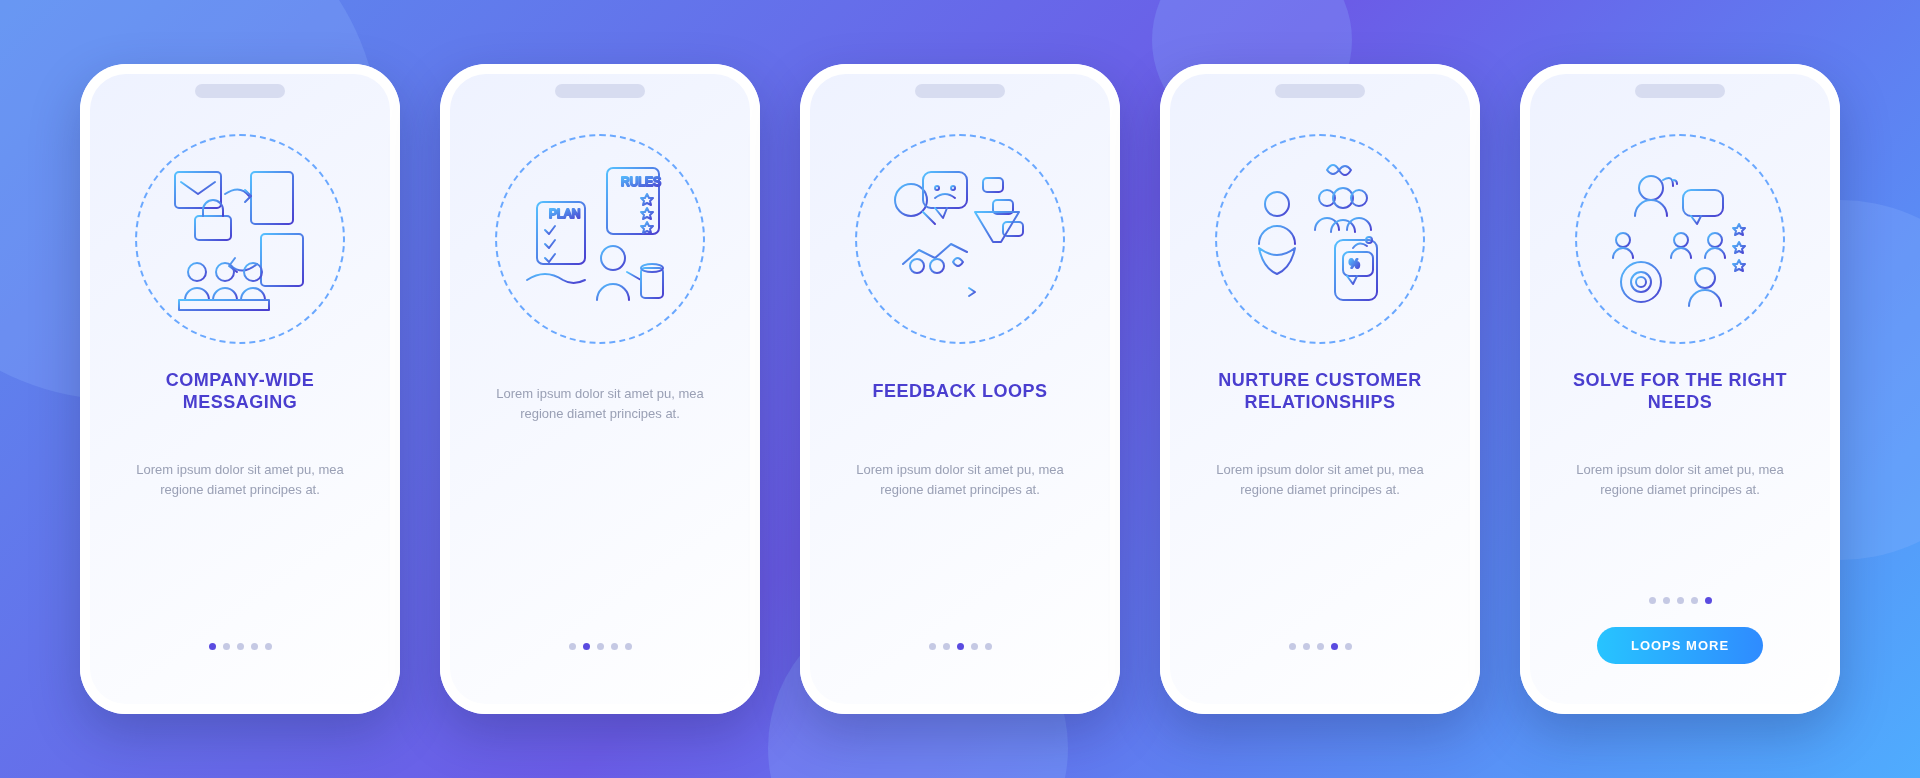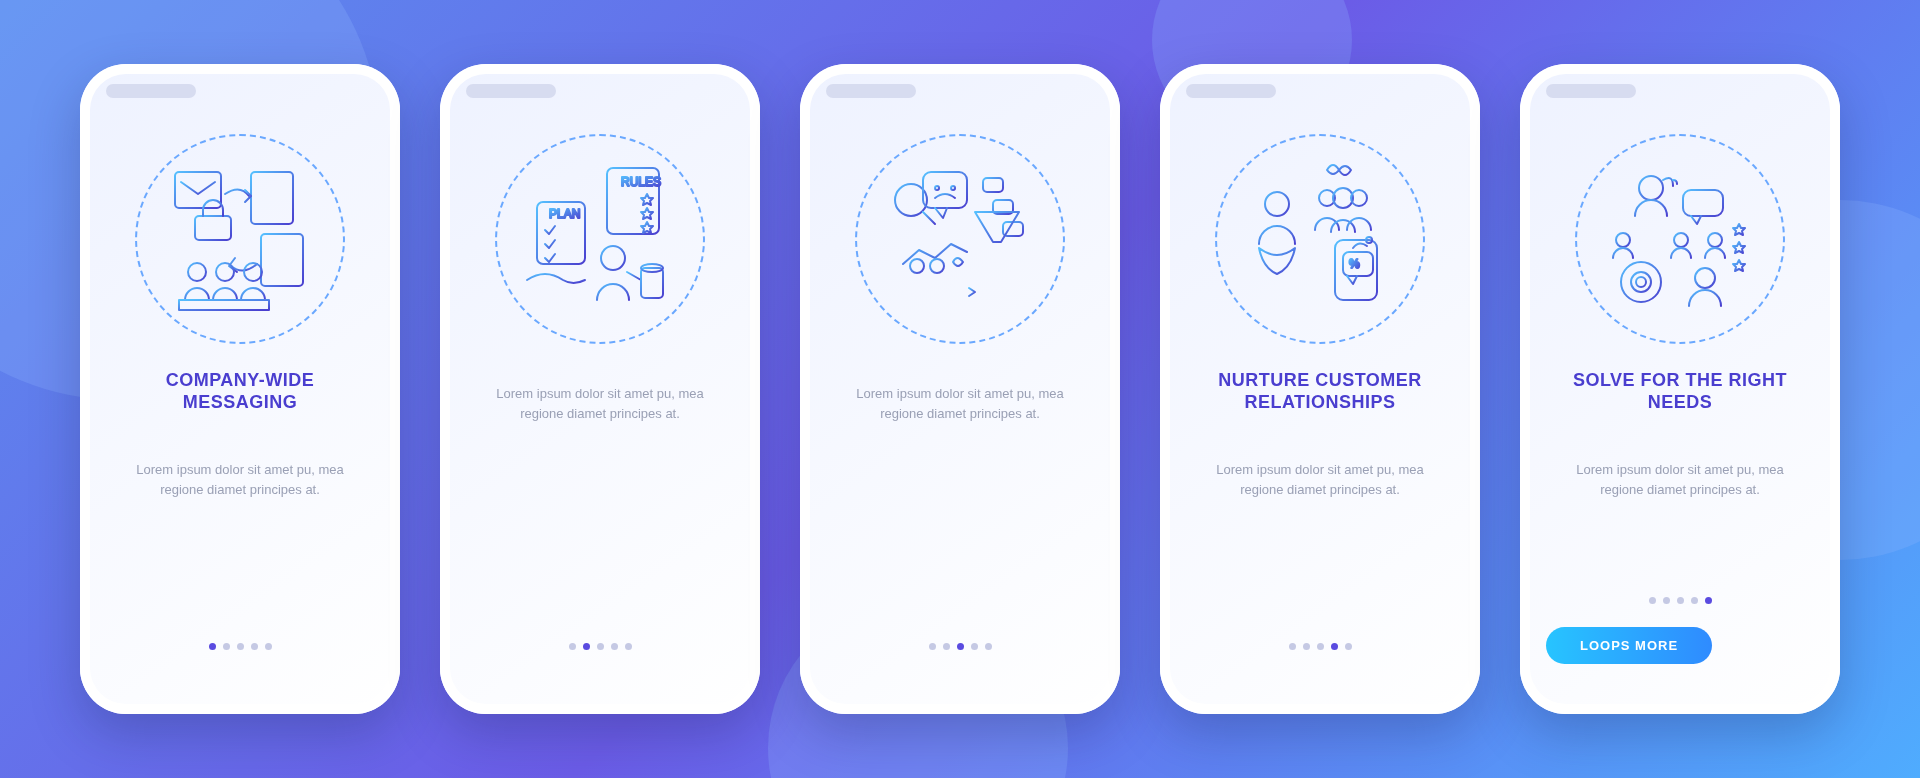--- a/index.html
+++ b/index.html
@@ -37,21 +37,21 @@
 
   .phone {
     position: relative;
     width: 320px;
     height: 650px;
     border-radius: 46px;
     background: linear-gradient(145deg, #eef2ff, #ffffff);
     box-shadow: 0 20px 50px rgba(20, 30, 80, 0.25), inset 0 0 0 10px #ffffff;
     display: flex;
     flex-direction: column;
-    align-items: flex-start;
+    align-items: center;
     padding: 40px 26px 50px;
   }
   .notch {
     position: absolute;
     top: 20px;
     width: 90px;
     height: 14px;
     border-radius: 10px;
     background: #d7dcf0;
   }
@@ -258,20 +258,21 @@
           <line x1="122" y1="88" x2="122" y2="100"></line>
           <polyline points="22,138 22,86"></polyline>
             <polyline points="22,138 98,138"></polyline>
           <polyline points="94,134 100,138 94,142"></polyline>
           <polyline points="28,110 44,96 60,104 76,90 92,98"></polyline>
           <circle cx="42" cy="112" r="7"></circle>
             <circle cx="62" cy="112" r="7"></circle>
           <path d="M78 108 q4 -8 10 0 q-5 8 -10 0"></path>
         </svg>
       </div>
+      <div class="title">FEEDBACK LOOPS</div>
       <div class="body">Lorem ipsum dolor sit amet pu, mea regione diamet principes at.</div>
     </div>
     <div class="dots">
       <span class="dot"></span>
       <span class="dot"></span>
       <span class="dot active"></span>
       <span class="dot"></span>
       <span class="dot"></span>
     </div>
   </div>

